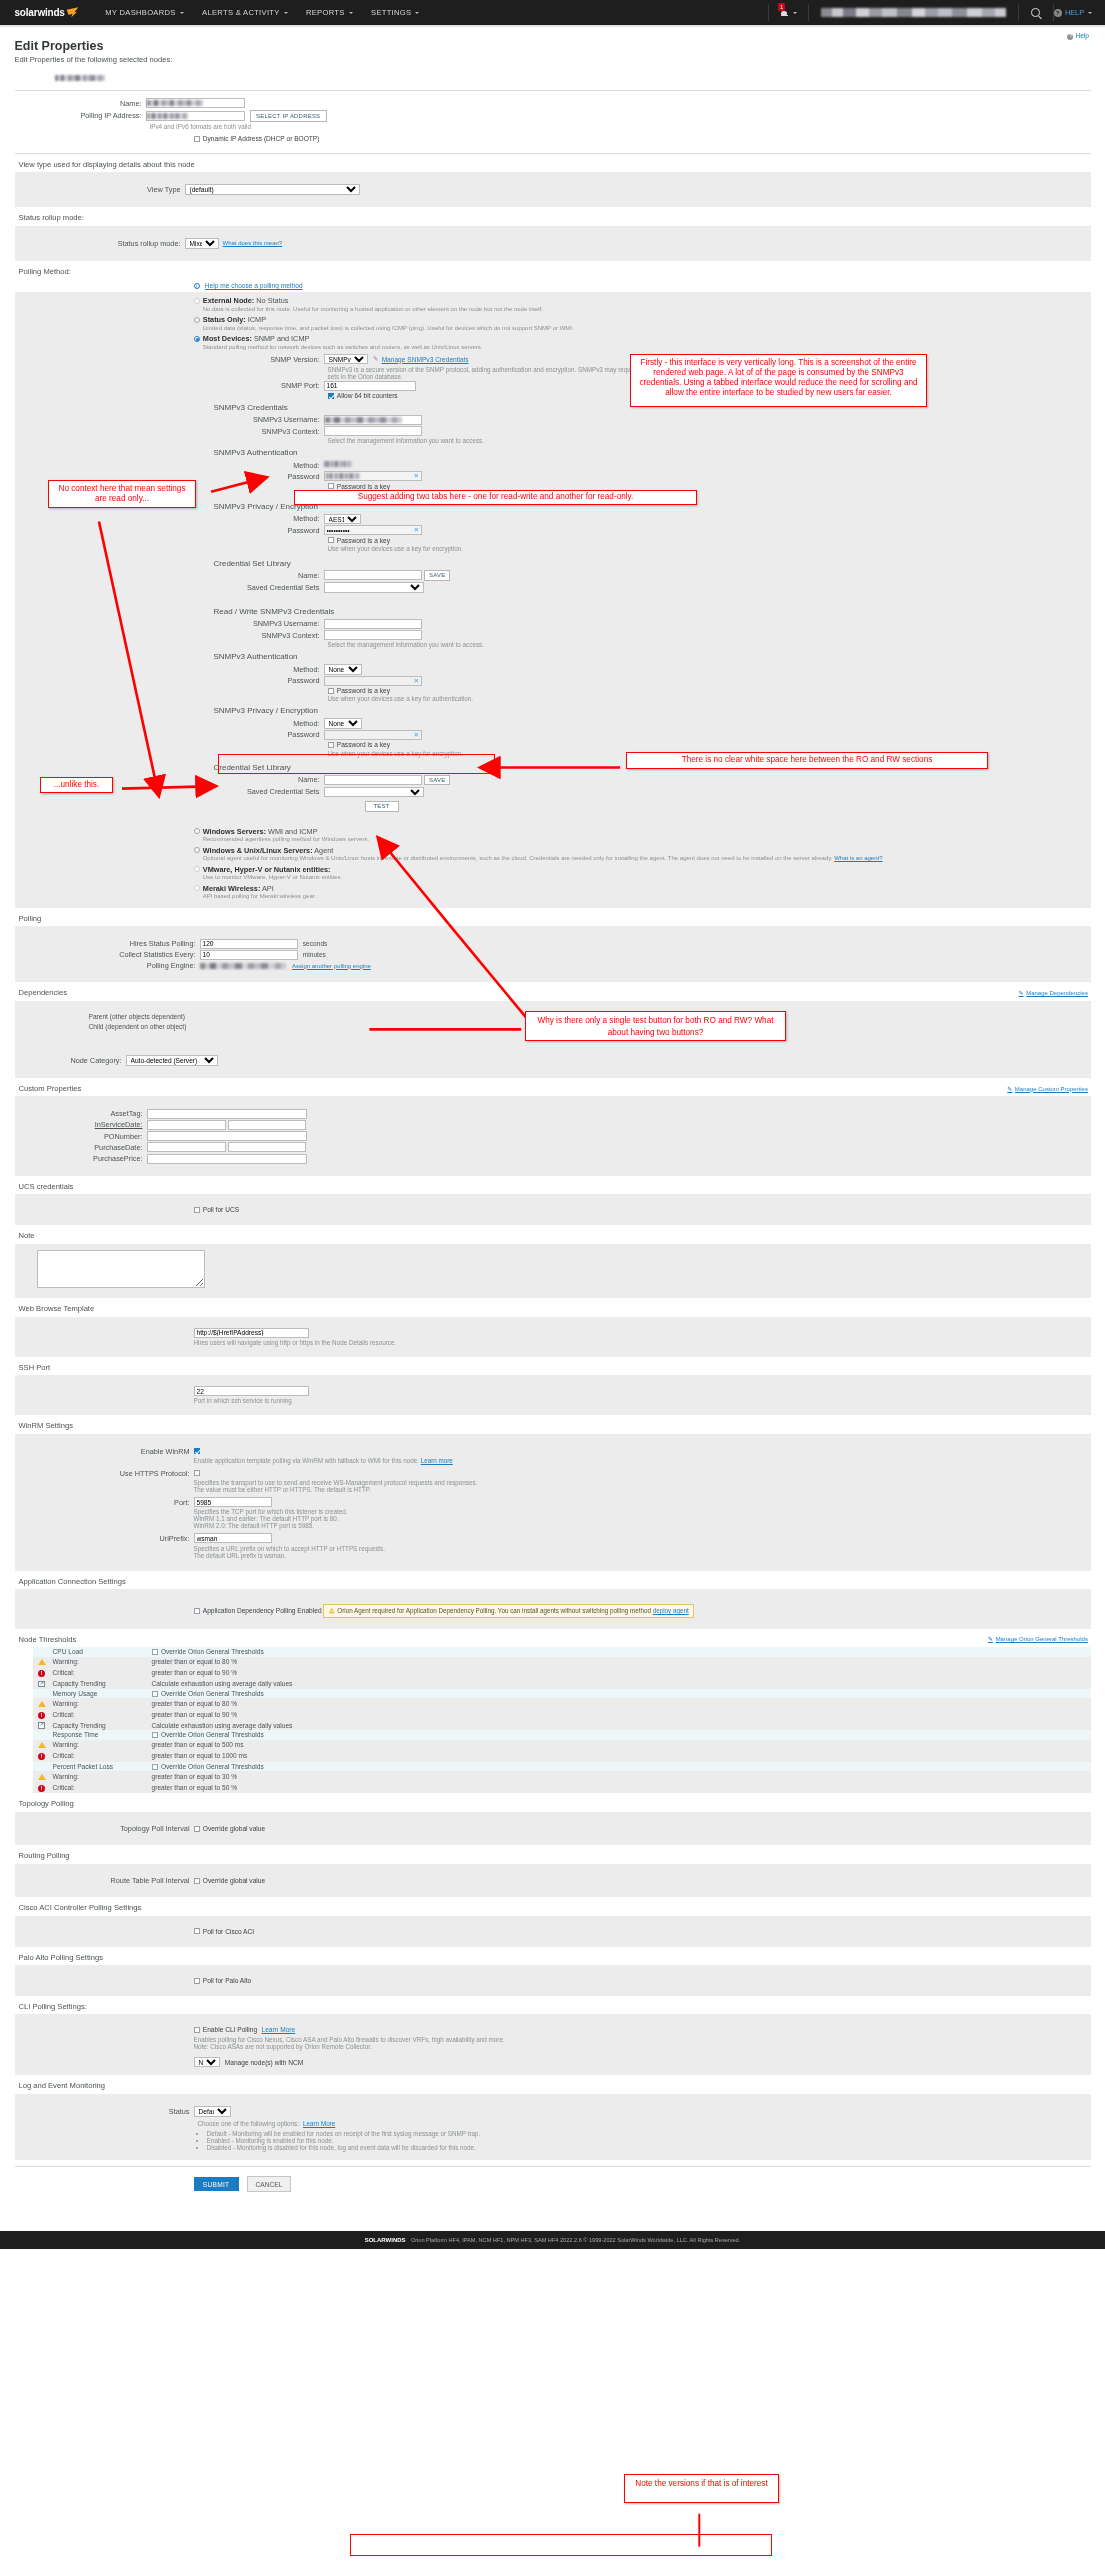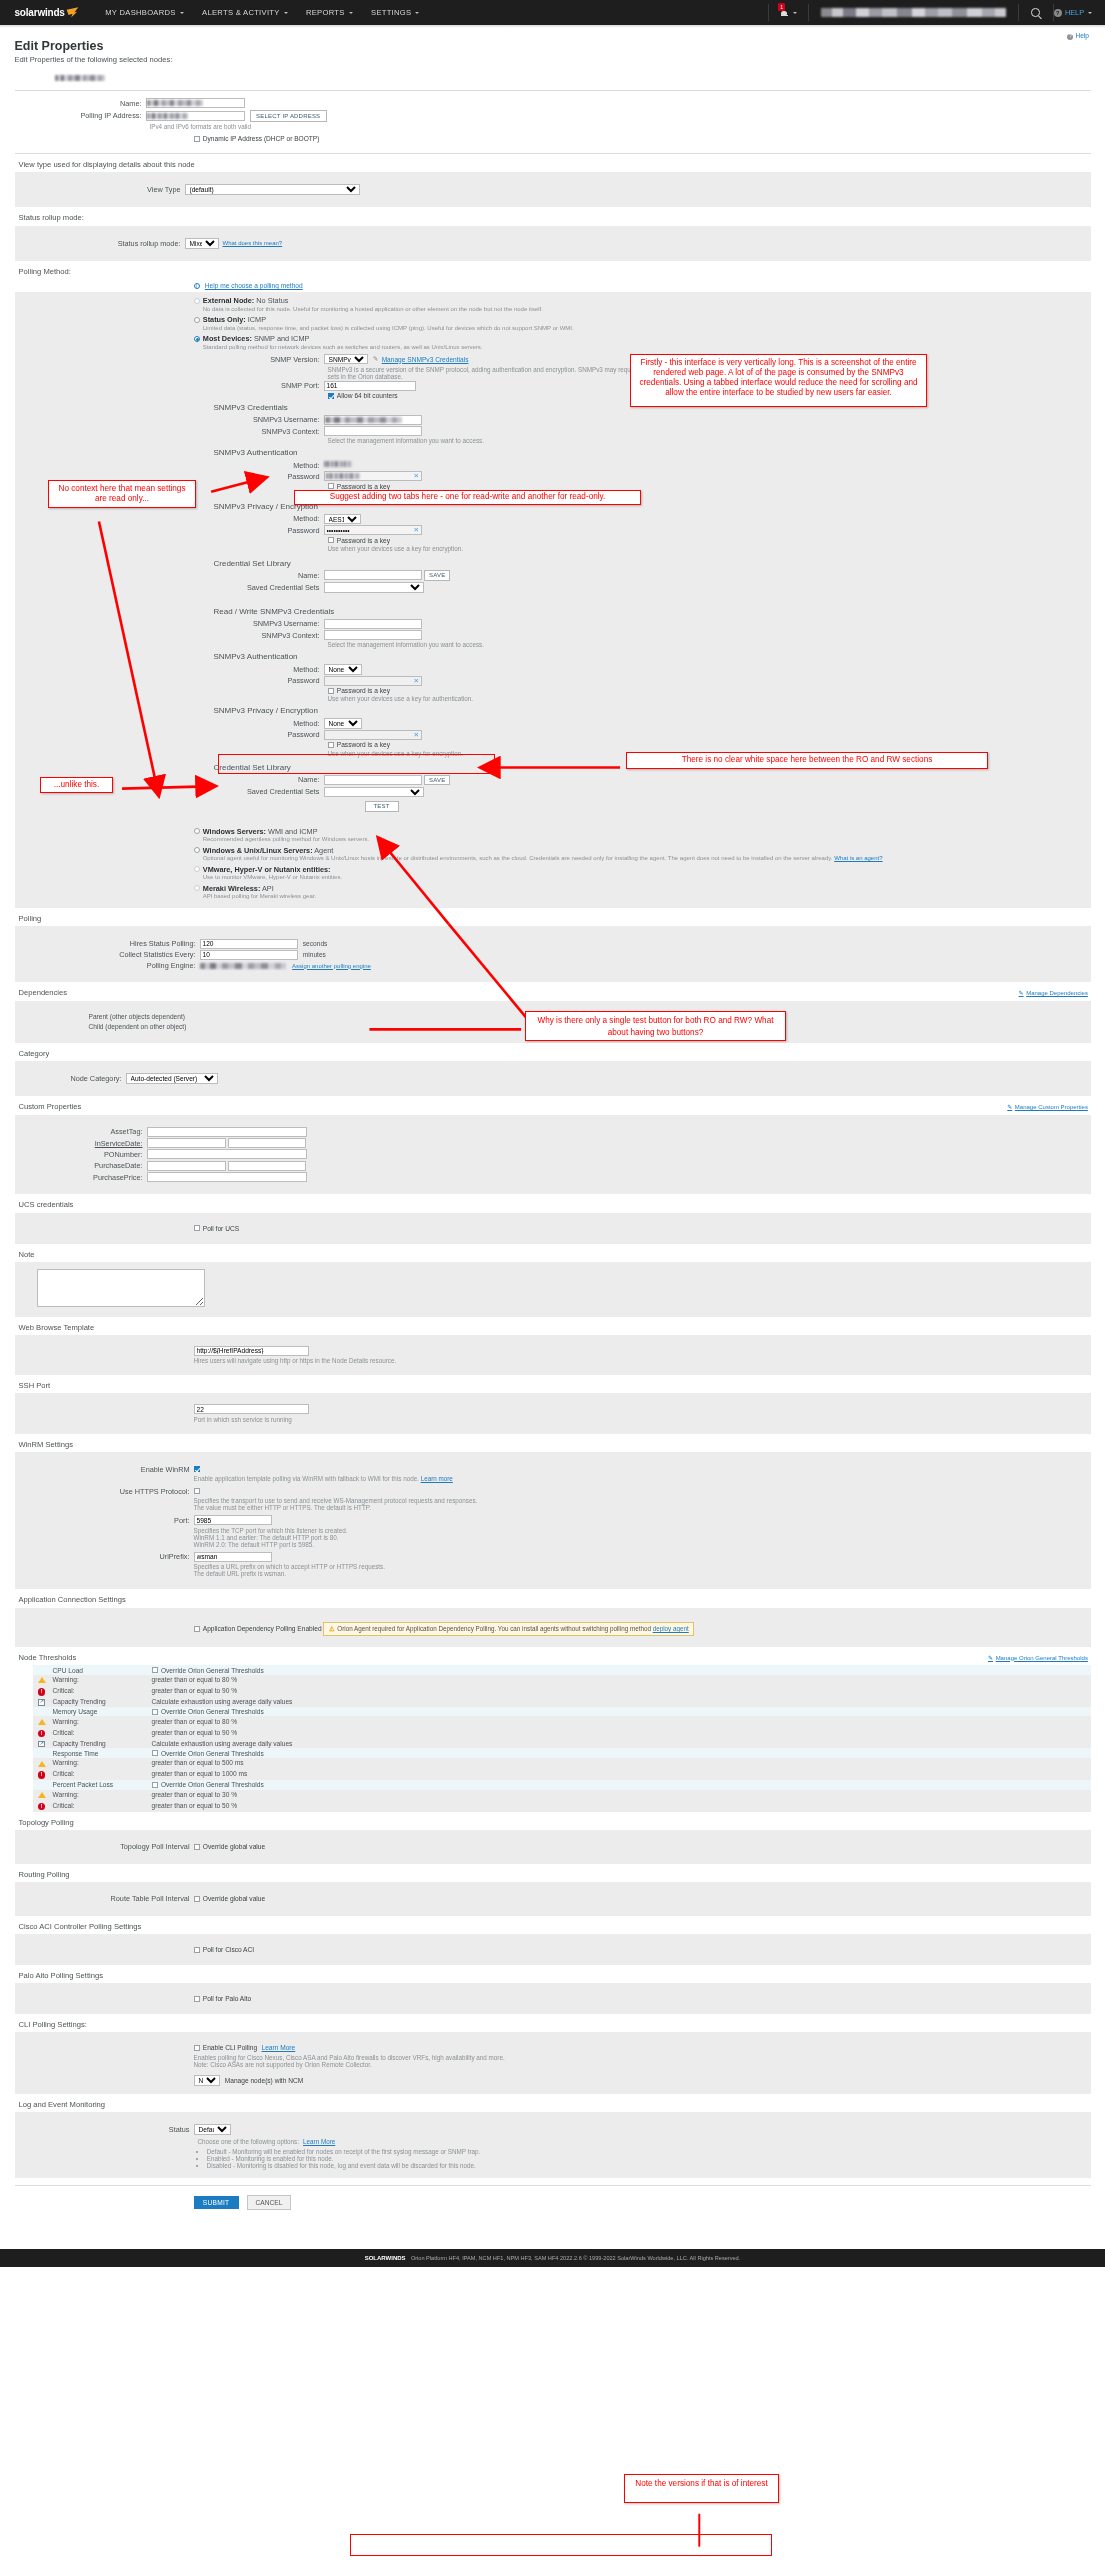--- a/index.html
+++ b/index.html
@@ -471,21 +471,20 @@
     <div class="sect-title">Dependencies</div>
     <a style="position:absolute;right:2.6px;top:6.6px;font-size:6px;"><span style="margin-right:2.6px;">✎</span><span>Manage Dependencies</span></a>
   </div>
   <div class="panel">
     <div style="padding-left:74px;font-size:6.6px;color:#4c5356;line-height:10px;">
       <div>Parent (other objects dependent)</div>
       <div>Child (dependent on other object)</div>
     </div>
   </div>
 
-  <div class="sect-title">Category</div>
   <div class="panel">
     <div class="row">
       <div class="lbl" style="width:111px;">Node Category:</div>
       <select style="width:92px;">
         <option>Auto-detected (Server)</option>
       </select>
     </div>
   </div>
 
   <div style="position:relative;">
@@ -790,21 +789,21 @@
 </svg>
 
 <div class="anno" style="left:218px;top:754px;width:277px;height:20px;background:transparent;box-shadow:none;"></div>
 
 <div class="anno" style="left:350px;top:2534px;width:422px;height:22.4px;background:transparent;box-shadow:none;"></div>
 
 <div class="anno" style="left:630px;top:354px;width:297px;height:53px;font-size:8.2px;line-height:10px;padding:3.3px 5.3px;">
   <span>Firstly - this interface is very vertically long. This is a screenshot of the entire rendered web page. A lot of of the page is consumed by the SNMPv3 credentials. Using a tabbed interface would reduce the need for scrolling and allow the entire interface to be studied by new users far easier.</span>
 </div>
 
-<div class="anno" style="left:294px;top:490px;width:347px;height:15px;font-size:8.2px;line-height:12.5px;">
+<div class="anno" style="left:294px;top:490px;width:403px;height:15px;font-size:8.2px;line-height:12.5px;">
   <span>Suggest adding two tabs here - one for read-write and another for read-only.</span>
 </div>
 
 <div class="anno" style="left:48px;top:480px;width:148px;height:28px;font-size:8.2px;line-height:10.6px;padding:2.6px 4px;">
   <span>No context here that  mean settings are read only...</span>
 </div>
 
 <div class="anno" style="left:40px;top:777px;width:73px;height:16px;font-size:8.2px;line-height:13px;">
   <span>...unlike this.</span>
 </div>

